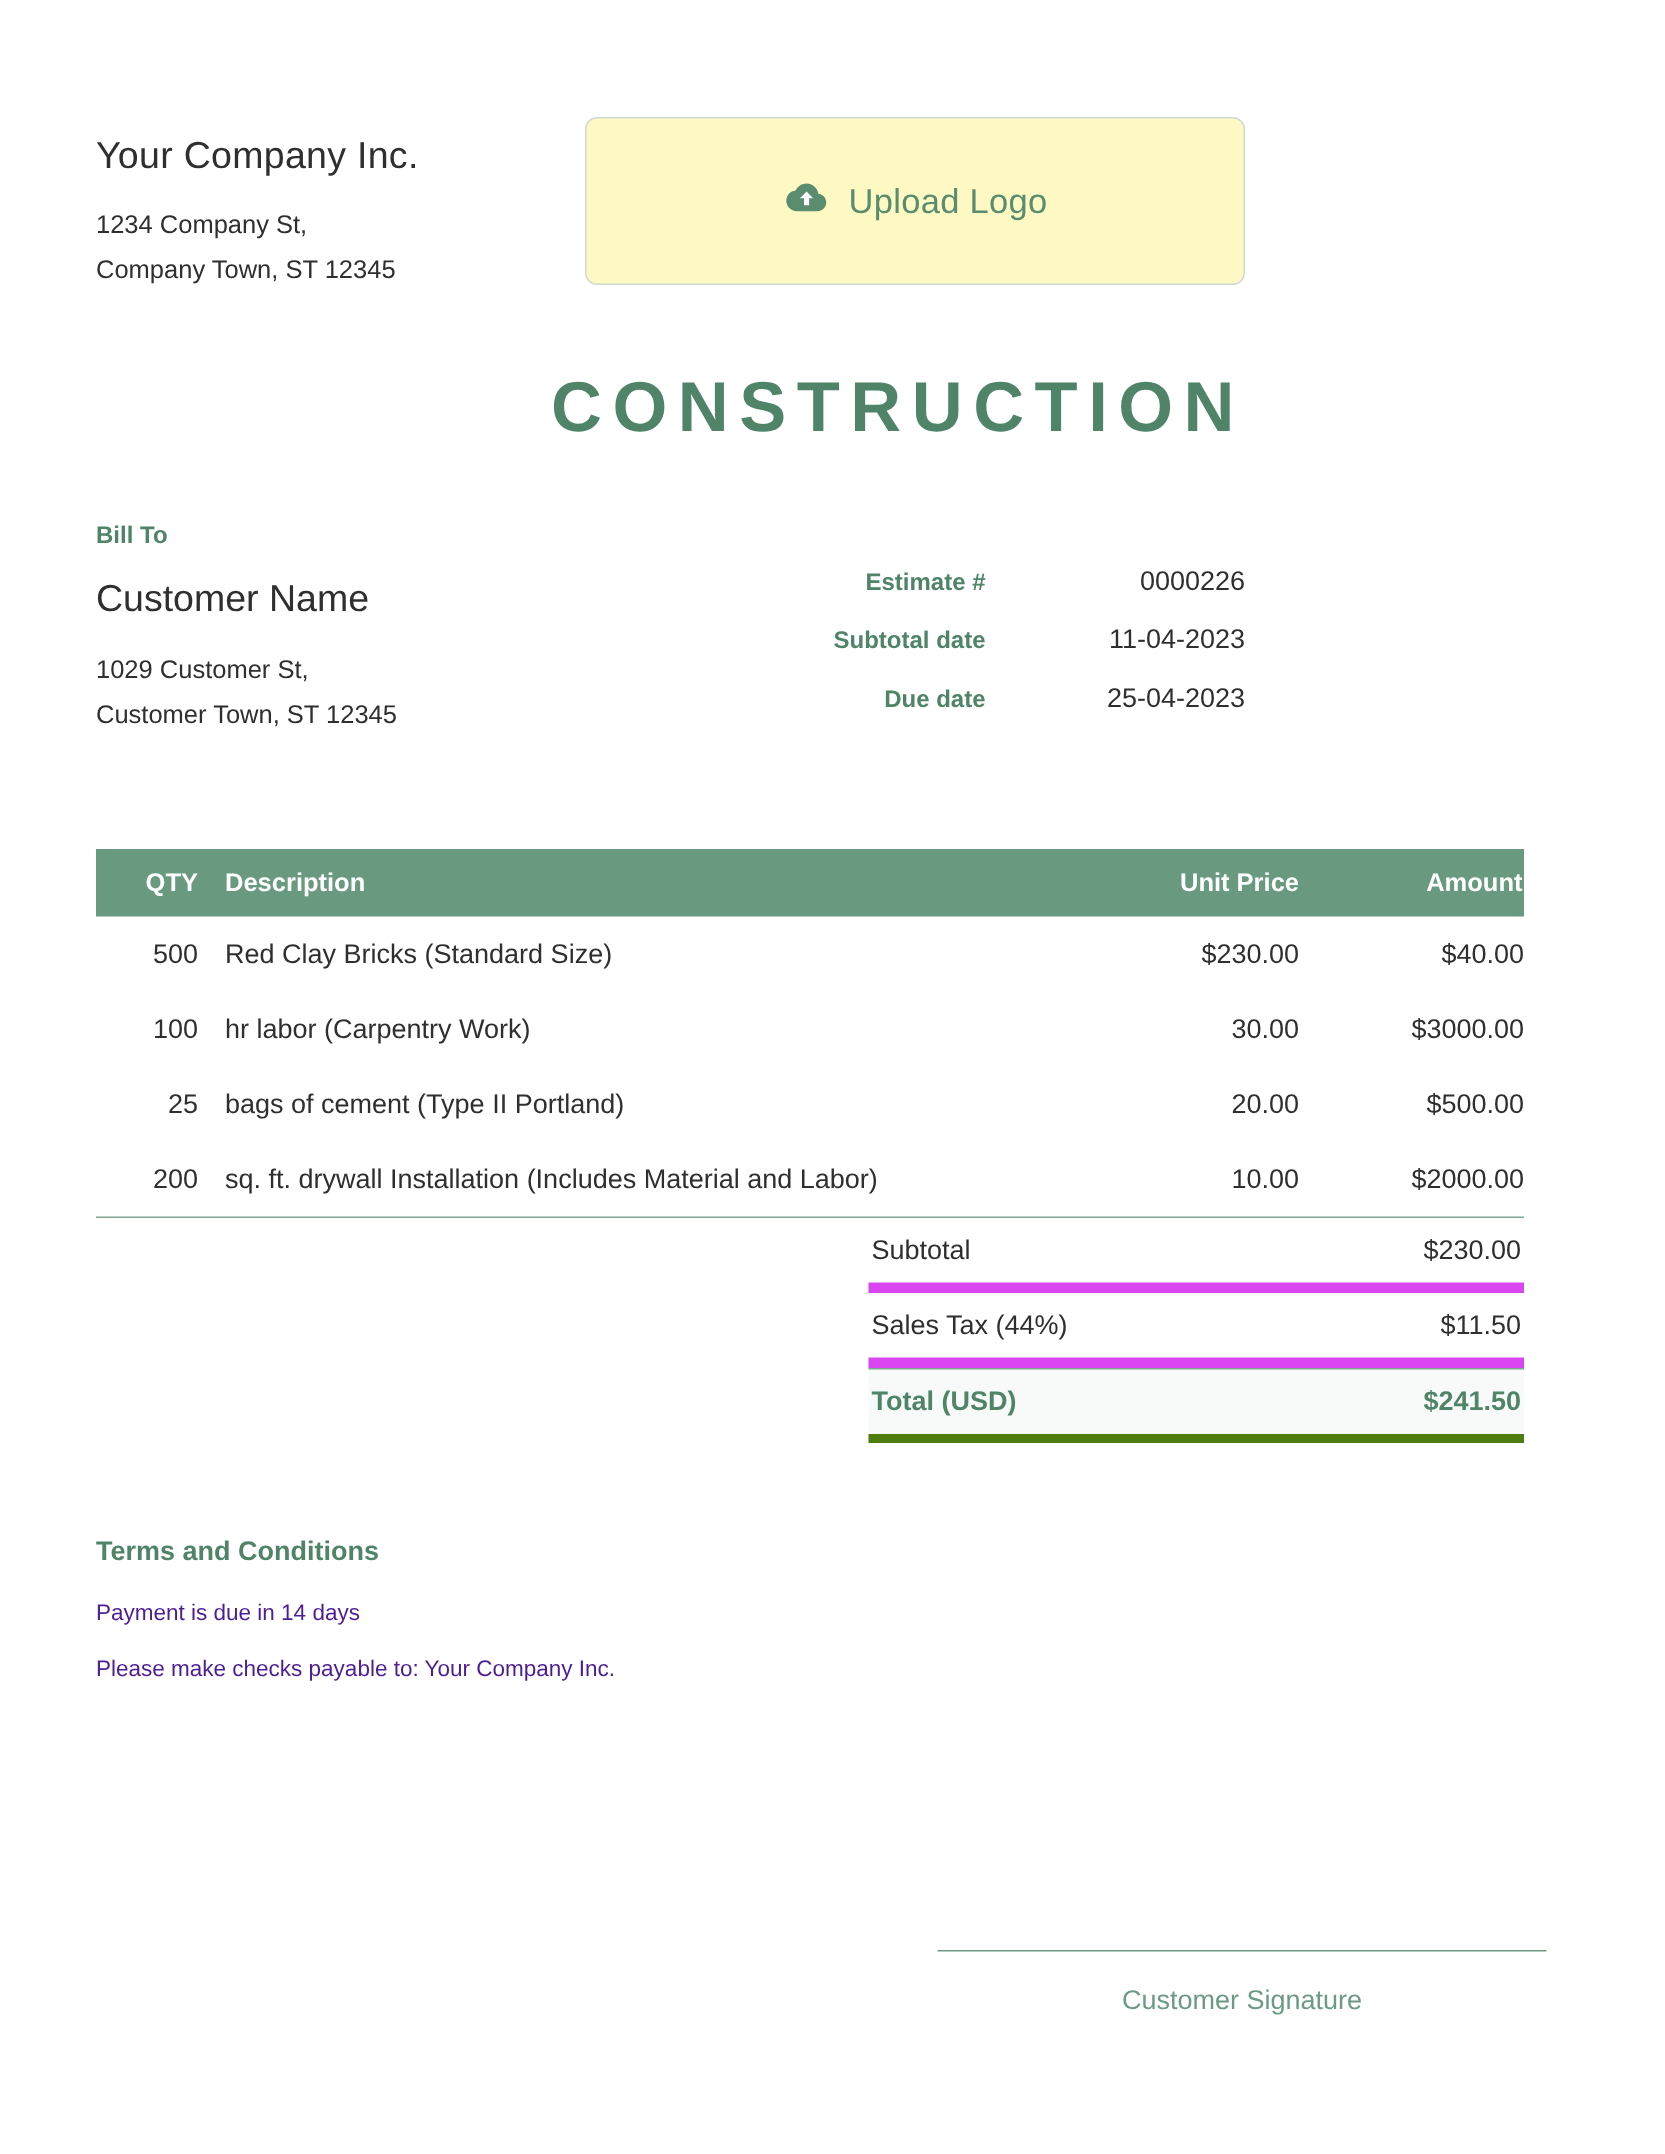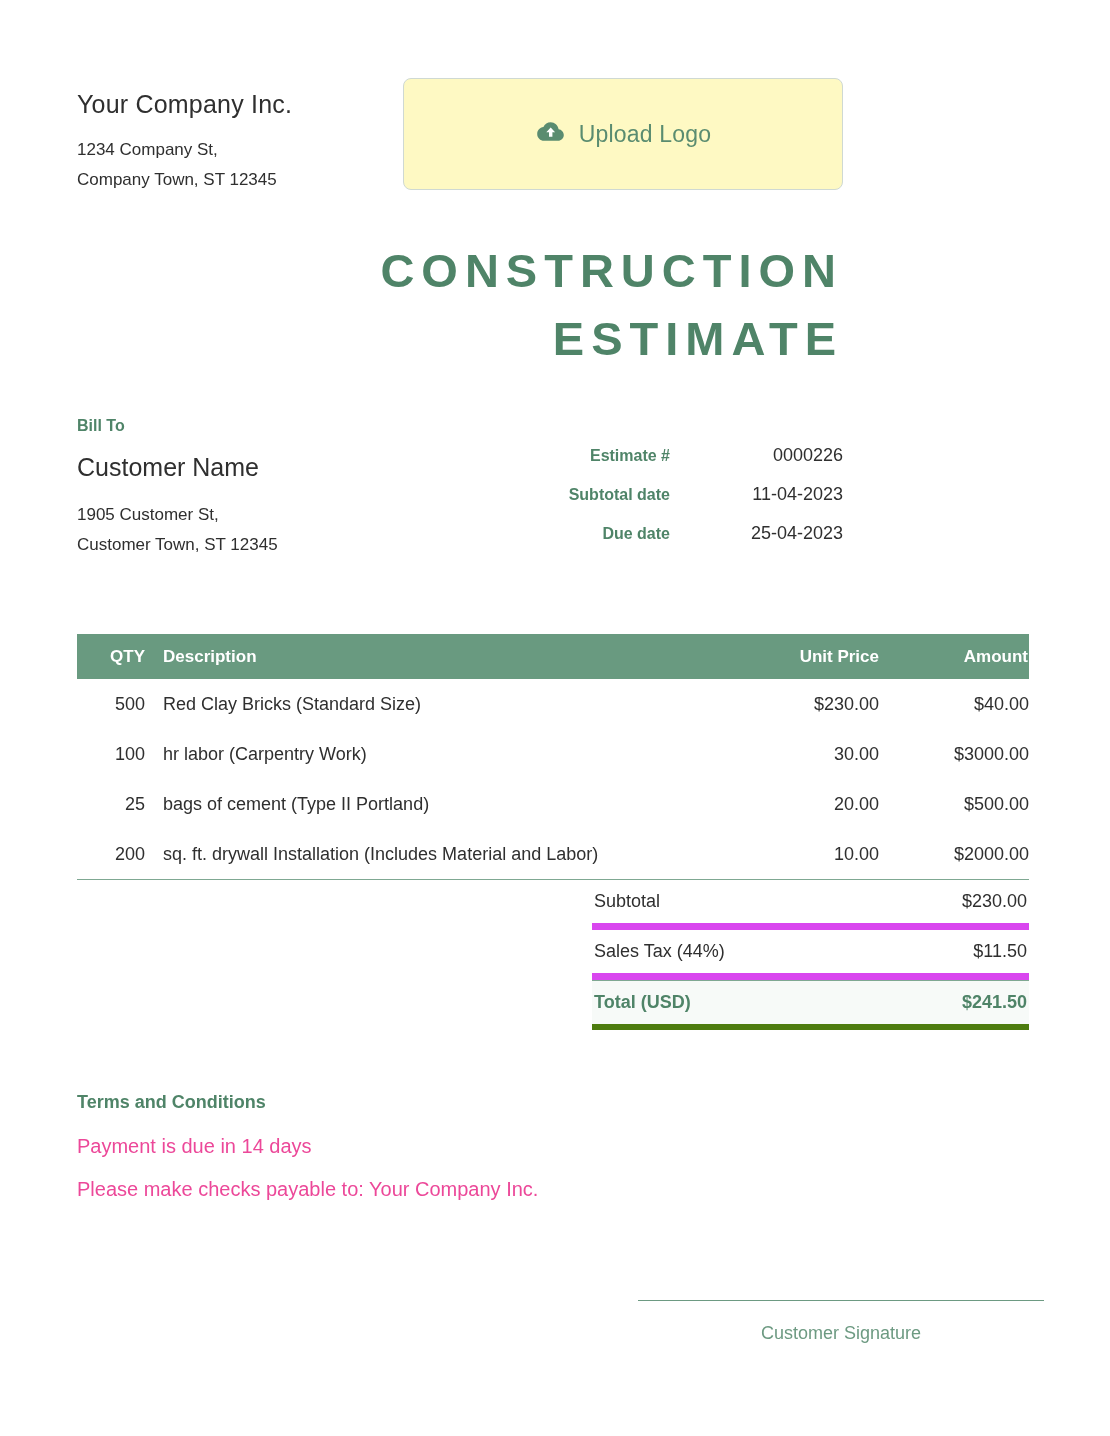--- a/index.html
+++ b/index.html
@@ -9,21 +9,21 @@
     height: 1436px;
     background: #ffffff;
     font-family: "Liberation Sans", sans-serif;
     color: #2f2f2f;
     position: relative;
     overflow: hidden;
   }
 
   .page {
     position: absolute;
-    left: 13px; top: 0;
+    left: 0; top: 0;
     width: 909px;
     height: 1436px;
     padding: 78px 79px 0 64px;
   }
 
   
   .header {
     display: flex;
     justify-content: space-between;
     align-items: flex-start;
@@ -180,22 +180,22 @@
   .terms {
     margin-top: 62px;
   }
   .terms-title {
     color: #4f8468;
     font-weight: 700;
     font-size: 18px;
     margin-bottom: 22px;
   }
   .terms-line {
-    font-size: 20px;
-    color: #ec4899;
+    font-size: 15px;
+    color: #4c1d95;
     margin-bottom: 20px;
   }
 
   
   .signature {
     position: absolute;
     left: 625px;
     top: 1300px;
     width: 406px;
   }
@@ -230,29 +230,28 @@
           <path d="M23.6 9.2C23.0 5.3 19.7 2.3 15.7 2.3c-3.2 0-6.0 1.9-7.3 4.7C4.9 7.4 2.2 10.3 2.2 13.9c0 3.8 3.1 6.9 6.9 6.9h13.9c3.2 0 5.8-2.6 5.8-5.8 0-3.0-2.3-5.5-5.2-5.8z" fill="#5a8c70"></path>
           <path d="M15.7 7.6l4.4 4.6h-2.7v4.6h-3.4v-4.6h-2.7z" fill="#ffffff"></path>
         </svg>
       </span>
       <span class="label">Upload Logo</span>
     </div>
   </div>
 
   <div class="doc-title">
     <div>CONSTRUCTION</div>
-    <div>ESTIMATE</div>
   </div>
 
   <div class="mid">
     <div>
       <div class="bill-to-label">Bill To</div>
       <div class="customer-name">Customer Name</div>
       <div class="customer-addr">
-        <div>1905 Customer St,</div>
+        <div>1029 Customer St,</div>
         <div>Customer Town, ST 12345</div>
       </div>
     </div>
 
     <div class="meta">
       <div class="meta-row">
         <span class="meta-key">Estimate #</span>
         <span class="meta-val">0000226</span>
       </div>
       <div class="meta-row">

